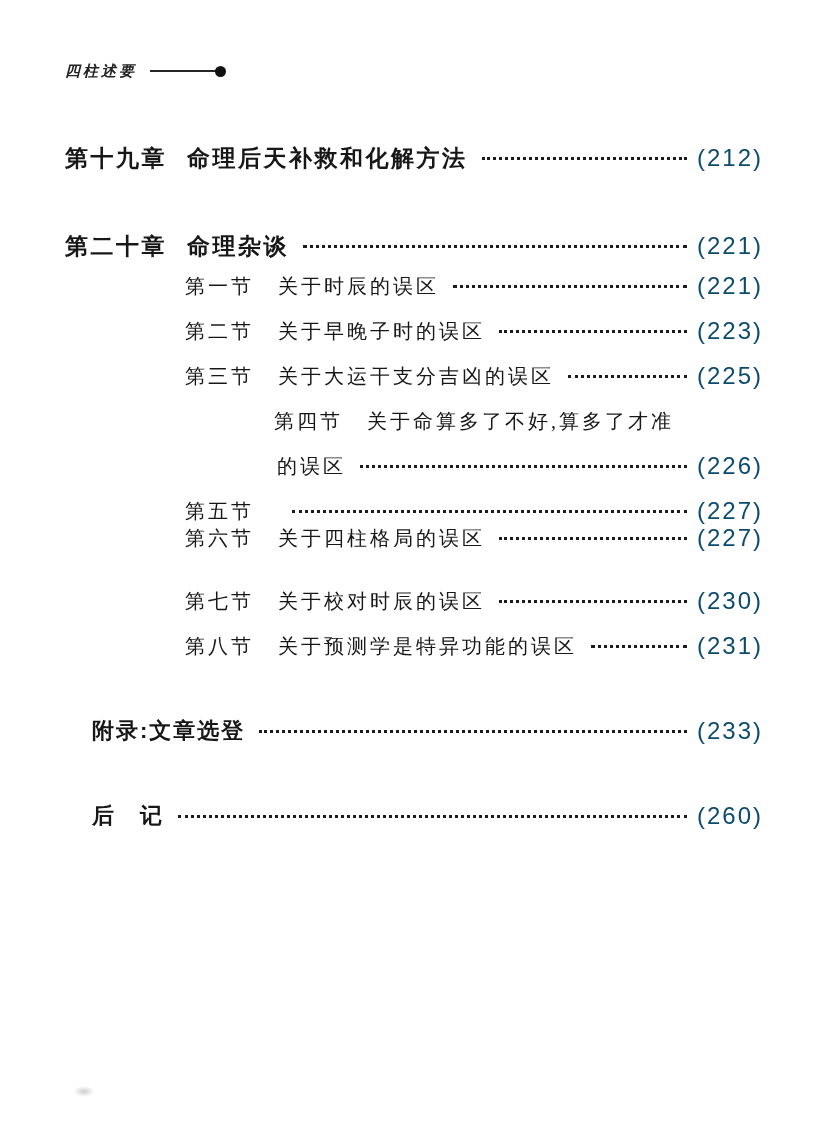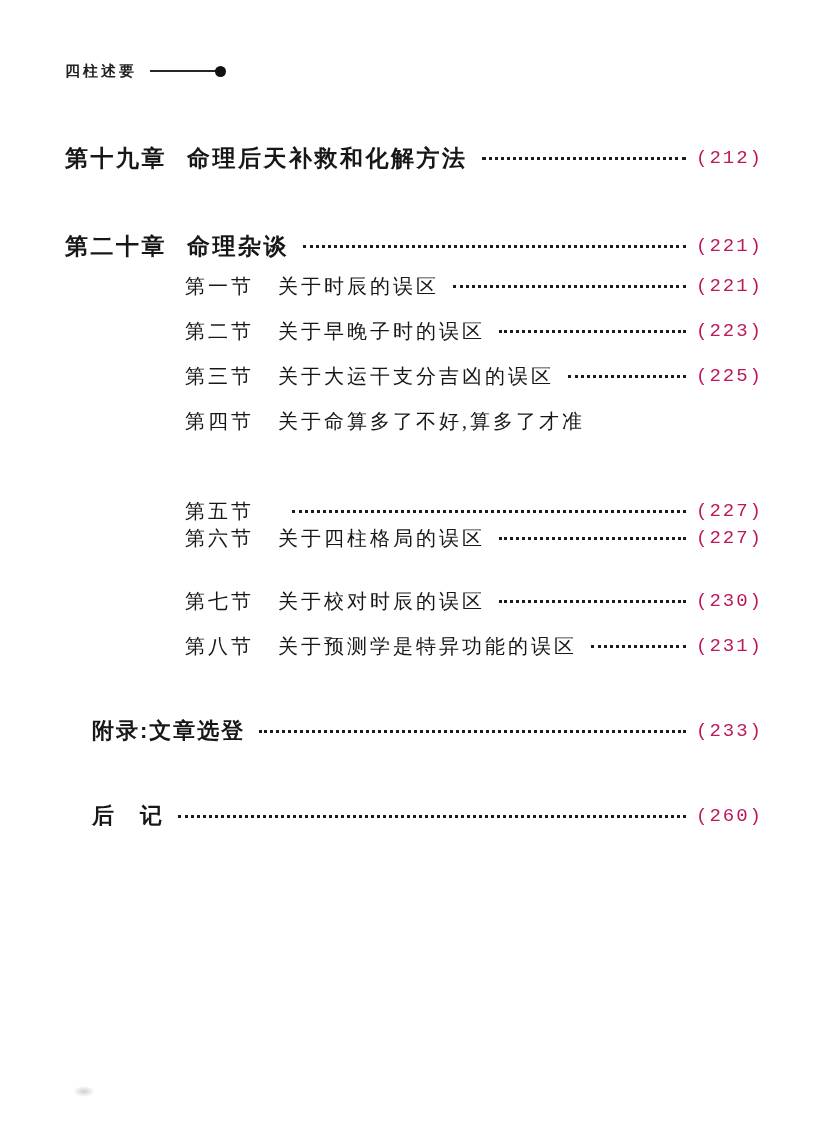--- a/index.html
+++ b/index.html
@@ -15,20 +15,21 @@
   }
 
   
   .running-header {
     position: absolute;
     top: 58px;
     left: 65px;
     display: flex;
     align-items: center;
     height: 26px;
+    font-style: italic;
   }
   .running-header .book-title {
     font-size: 15px;
     letter-spacing: 3px;
     font-weight: 600;
     color: #222;
   }
   .running-header .rule {
     width: 66px;
     height: 2px;
@@ -45,20 +46,21 @@
 
   
   .row {
     position: absolute;
     left: 65px;
     right: 57px;
     height: 30px;
     display: flex;
     align-items: center;
     white-space: nowrap;
+    justify-content: center;
   }
   .row.section { left: 185px; }
   .row.cont    { left: 277px; }
 
   .chapter-text {
     font-weight: bold;
     font-size: 23px;
     letter-spacing: 2.5px;
   }
   .chapter .label { margin-right: 20px; }
@@ -88,25 +90,25 @@
   }
   .leader::after {
     content: "";
     position: absolute;
     left: 0; right: 0;
     top: 46%;
     border-top: 3px dotted #1c1c1c;
   }
 
   .pagenum {
-    font-family: Liberation Mono, monospace;
-    font-size: 19px;
+    font-family: Liberation Sans, sans-serif;
+    font-size: 24px;
     font-weight: 400;
     letter-spacing: 2px;
-    color: #be185d;
+    color: #0c4a6e;
   }
 
   
   .scan-artifact {
     position: absolute;
     left: 73px;
     top: 1086px;
     width: 22px;
     height: 11px;
     background: radial-gradient(ellipse at center, rgba(120,120,120,0.35), rgba(255,255,255,0) 70%);
@@ -156,20 +158,25 @@
     <span class="title">关于大运干支分吉凶的误区</span>
     <span class="leader"></span>
     <span class="pagenum">(225)</span>
   </div>
 
   <div class="row section section-text" style="top:406px">
     <span class="label">第四节</span>
     <span class="title">关于命算多了不好,算多了才准</span>
   </div>
 
+  <div class="row cont section-text" style="top:451px">
+    <span class="title">的误区</span>
+    <span class="leader"></span>
+    <span class="pagenum">(226)</span>
+  </div>
 
   <div class="row section section-text" style="top:496px">
     <span class="label">第五节</span>
     <span class="leader"></span>
     <span class="pagenum">(227)</span>
   </div>
 
   <div class="row section section-text" style="top:523px">
     <span class="label">第六节</span>
     <span class="title">关于四柱格局的误区</span>

